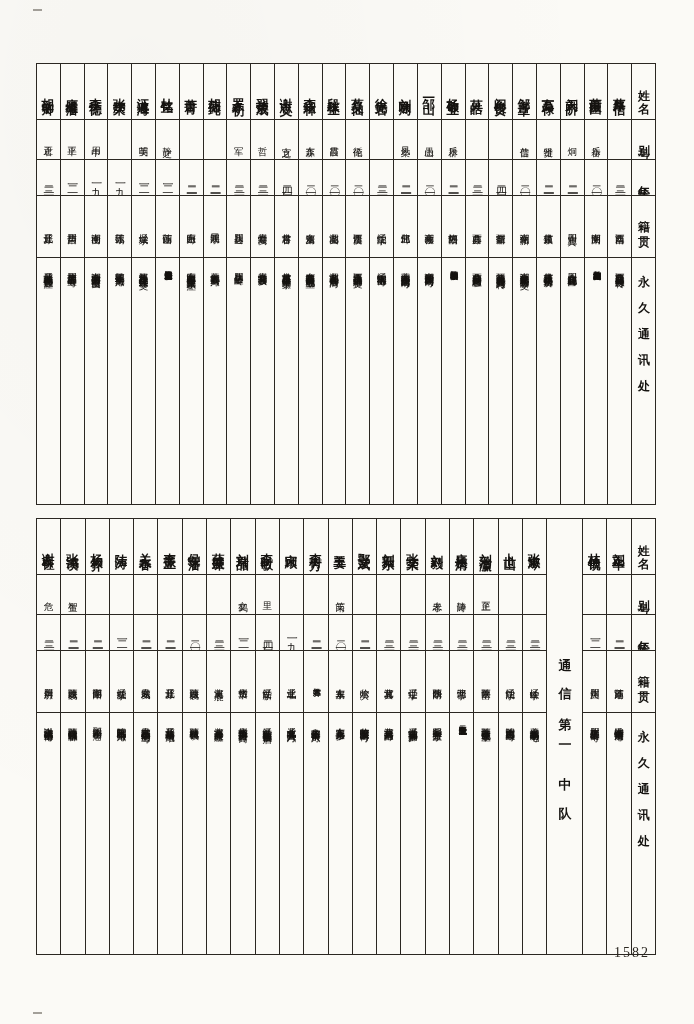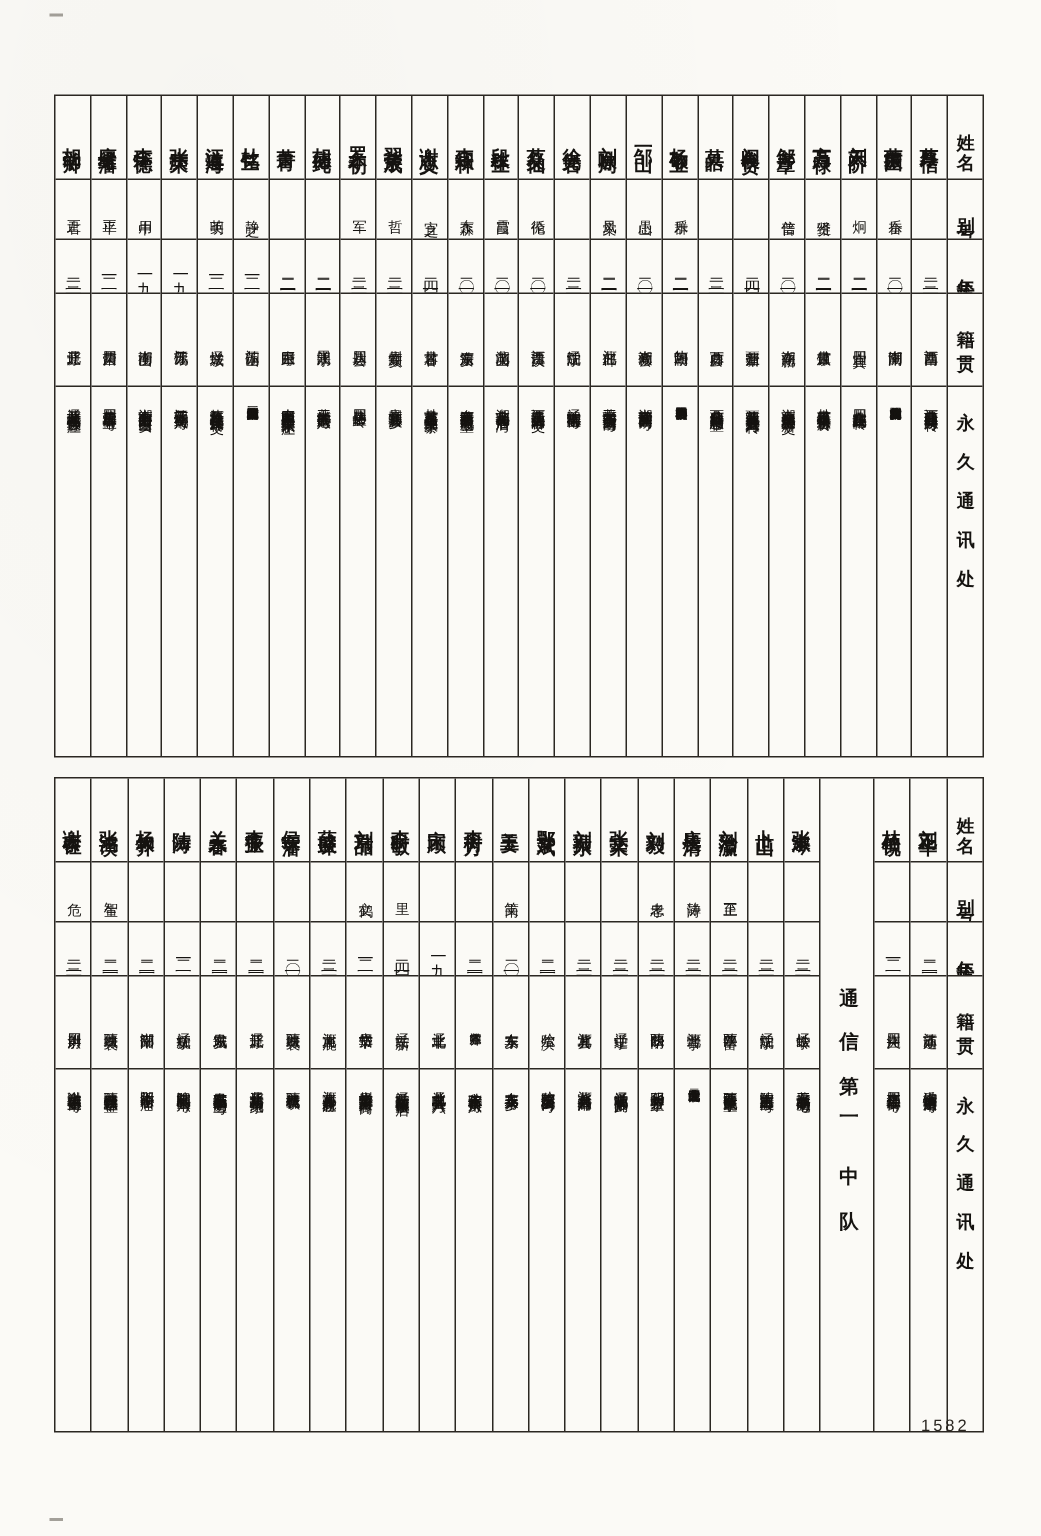--- a/index.html
+++ b/index.html
@@ -56,22 +56,22 @@
   .vtext.sm{font-size:8px;letter-spacing:0;}
   .hdr .vtext{font-weight:700;font-size:12px;}
   .hdr-name .vtext{letter-spacing:12px;}
   .hdr-alias .vtext{letter-spacing:5px;}
   .hdr-age .vtext{letter-spacing:3px;}
   .hdr-native .vtext{letter-spacing:16px;}
   .hdr-addr .vtext{letter-spacing:26px;}
   .unit-col .vtext{font-size:13px;font-weight:700;letter-spacing:30px;}
   .page-number{
     position:absolute;top:945px;left:614px;
-    font-family:Liberation Sans, sans-serif;
-    font-size:11px;letter-spacing:2px;color:#2a2620;
+    font-family:Liberation Serif, serif;
+    font-size:14px;letter-spacing:2px;color:#2a2620;
   }
   .artifact{position:absolute;background:#5b564d;opacity:.55;}
   .artifact.a1{left:33px;top:9px;width:9px;height:2px;}
   .artifact.a2{left:33px;top:1012px;width:9px;height:2px;}
 </style>
 </head>
 <body>
 
 <div class="page-surface">
   <div class="artifact a1"></div>

